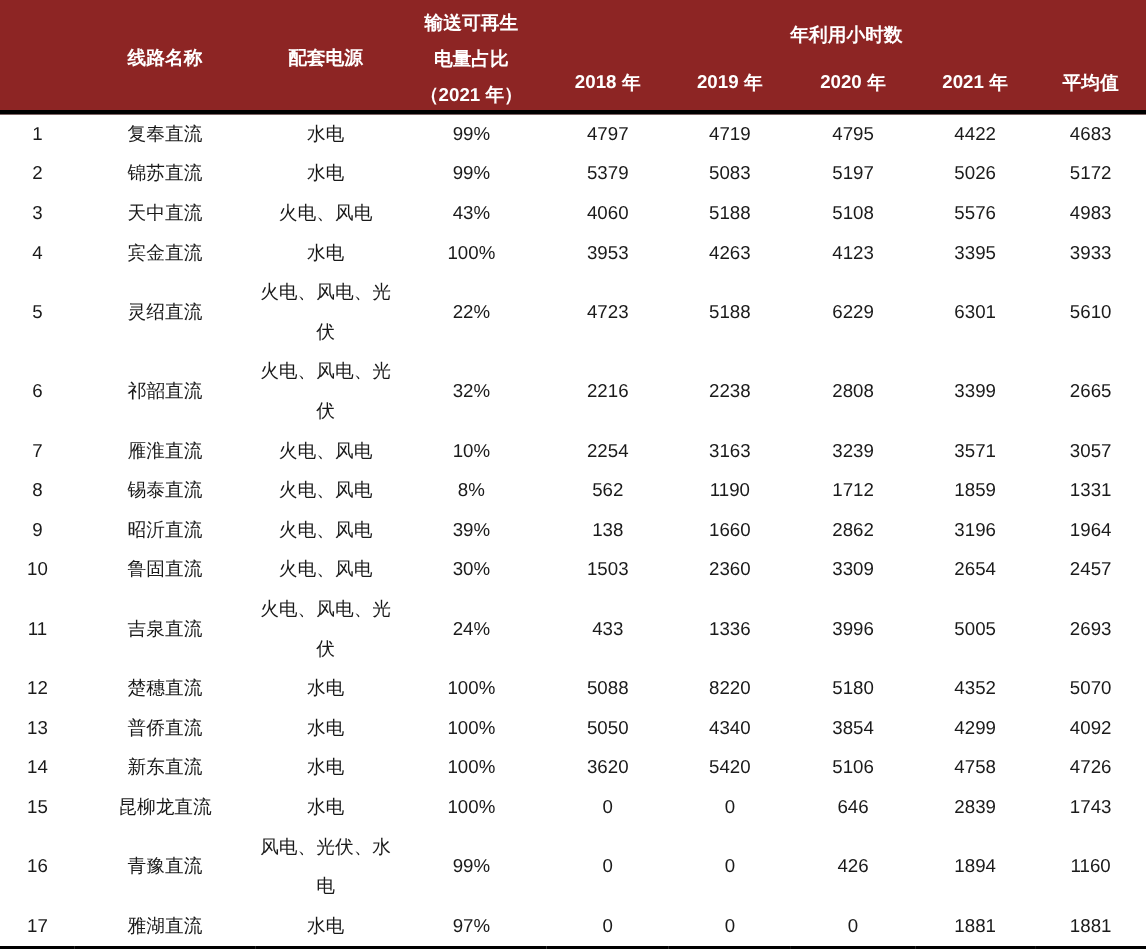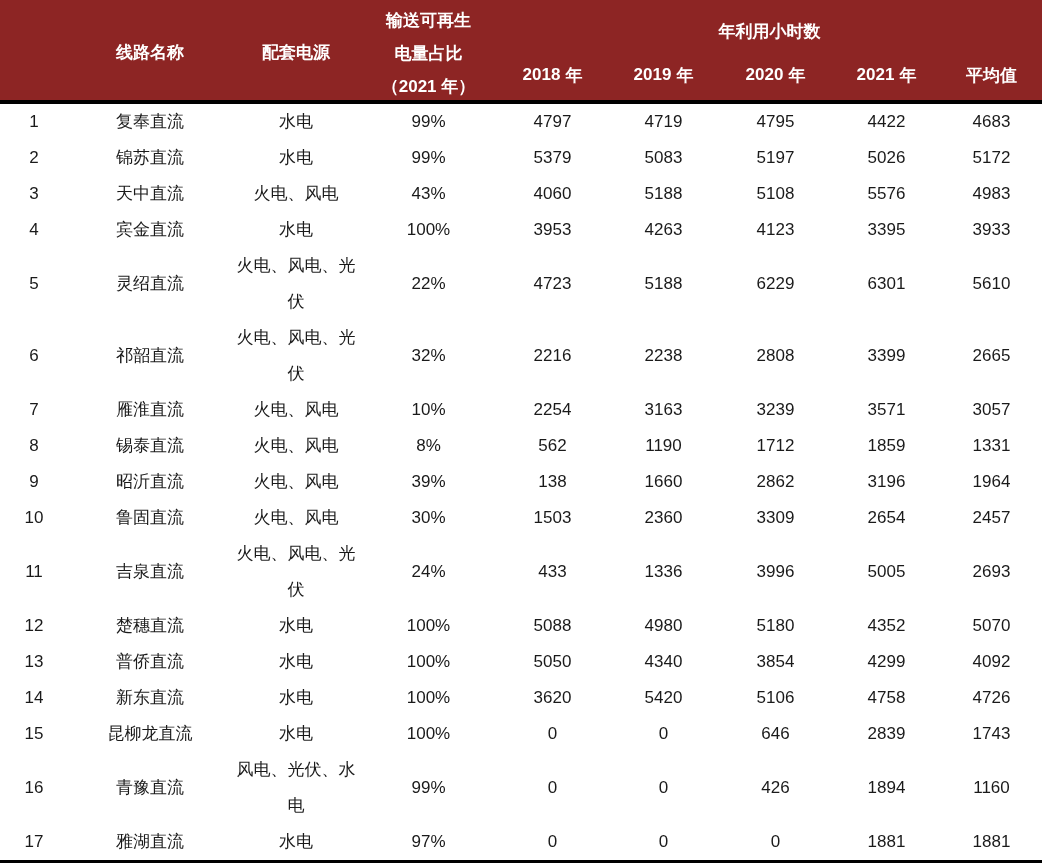--- a/index.html
+++ b/index.html
@@ -219,21 +219,21 @@
           <td>3996</td>
           <td>5005</td>
           <td>2693</td>
         </tr>
         <tr>
           <td>12</td>
           <td>楚穗直流</td>
           <td>水电</td>
           <td>100%</td>
           <td>5088</td>
-          <td>4980</td>
+          <td>8220</td>
           <td>5180</td>
           <td>4352</td>
           <td>5070</td>
         </tr>
         <tr>
           <td>13</td>
           <td>普侨直流</td>
           <td>水电</td>
           <td>100%</td>
           <td>5050</td>

